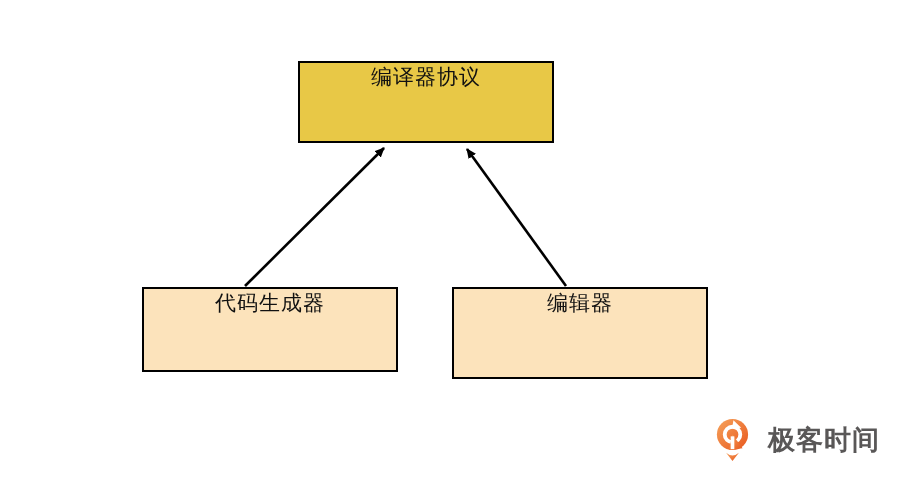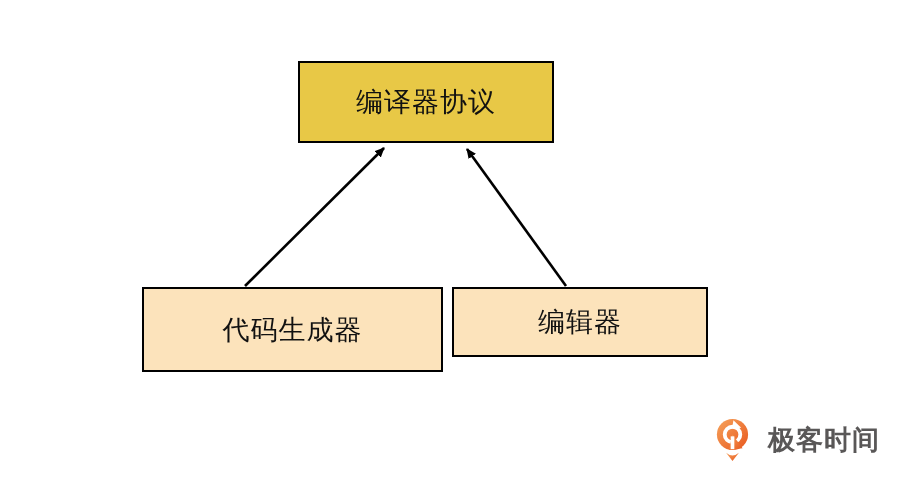--- a/index.html
+++ b/index.html
@@ -11,41 +11,41 @@
   .canvas {
     position: relative;
     width: 912px;
     height: 484px;
     background: #ffffff;
     overflow: hidden;
   }
   .node {
     position: absolute;
     display: flex;
-    align-items: center;
+    align-items: flex-start;
     justify-content: center;
     border: 2px solid #000000;
     box-sizing: border-box;
-    font-size: 27px;
+    font-size: 21px;
     color: #111111;
     letter-spacing: 1px;
   }
   .node-protocol {
     left: 298px; top: 61px;
     width: 256px; height: 82px;
     background: #E8C846;
   }
   .node-codegen {
     left: 142px; top: 287px;
-    width: 301px; height: 85px;
+    width: 256px; height: 85px;
     background: #FCE3BB;
   }
   .node-editor {
     left: 452px; top: 287px;
-    width: 256px; height: 70px;
+    width: 256px; height: 92px;
     background: #FCE3BB;
   }
   .edges-layer {
     position: absolute;
     left: 0; top: 0;
     width: 912px; height: 484px;
     pointer-events: none;
   }
   .brand {
     position: absolute;

